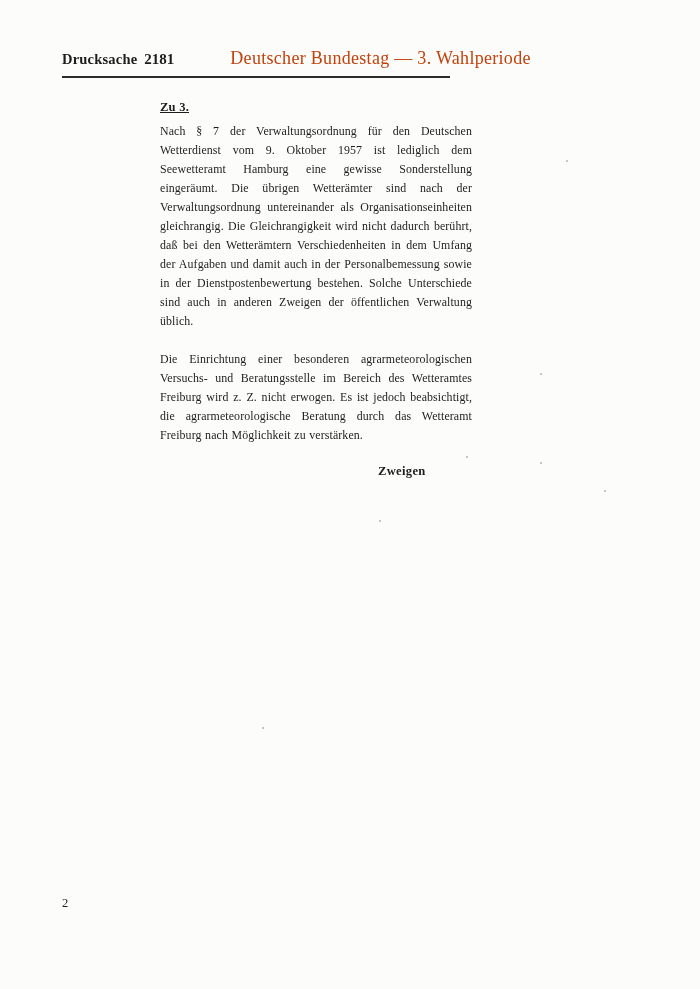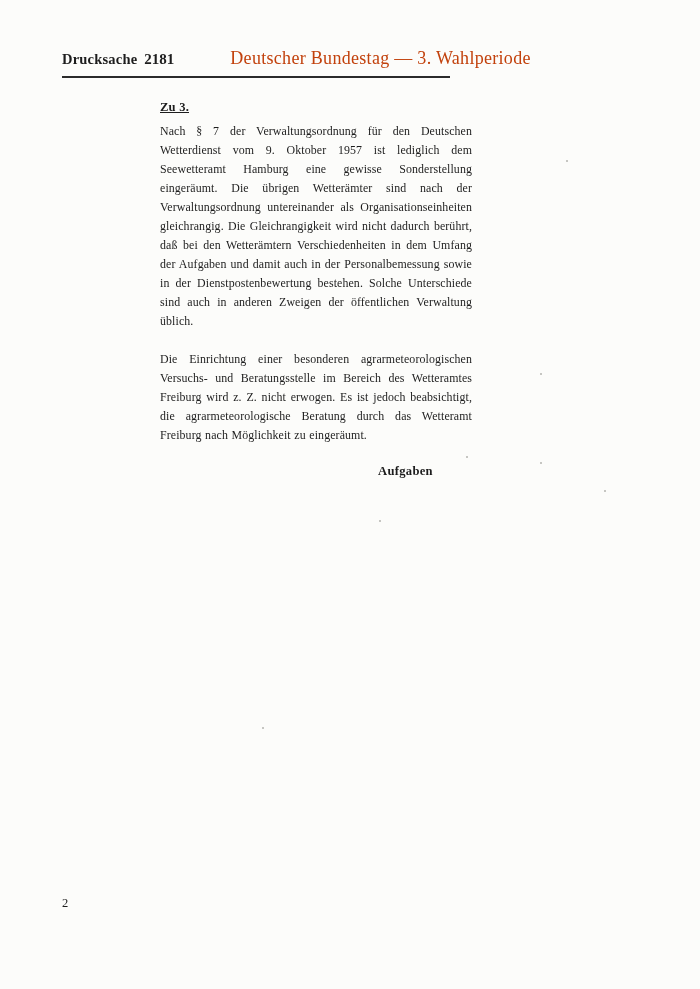--- a/index.html
+++ b/index.html
@@ -101,23 +101,23 @@
   <header class="header">
     <span class="doc-label">Drucksache</span>
     <span class="doc-number">2181</span>
     <span class="header-title">Deutscher Bundestag — 3. Wahlperiode</span>
   </header>
 
   <main class="content">
     <h2 class="section-heading">Zu 3.</h2>
     <p class="section-body">Nach § 7 der Verwaltungsordnung für den Deutschen Wetterdienst vom 9. Oktober 1957 ist lediglich dem Seewetteramt Hamburg eine gewisse Sonderstellung eingeräumt. Die übrigen Wetterämter sind nach der Verwaltungsordnung untereinander als Organisationseinheiten gleichrangig. Die Gleichrangigkeit wird nicht dadurch berührt, daß bei den Wetterämtern Verschiedenheiten in dem Umfang der Aufgaben und damit auch in der Personalbemessung sowie in der Dienstpostenbewertung bestehen. Solche Unterschiede sind auch in anderen Zweigen der öffentlichen Verwaltung üblich.</p>
 
-    <p class="section-body">Die Einrichtung einer besonderen agrarmeteorologischen Versuchs- und Beratungsstelle im Bereich des Wetteramtes Freiburg wird z. Z. nicht erwogen. Es ist jedoch beabsichtigt, die agrarmeteorologische Beratung durch das Wetteramt Freiburg nach Möglichkeit zu eingeräumt.</p>
+    <p class="section-body">Die Einrichtung einer besonderen agrarmeteorologischen Versuchs- und Beratungsstelle im Bereich des Wetteramtes Freiburg wird z. Z. nicht erwogen. Es ist jedoch beabsichtigt, die agrarmeteorologische Beratung durch das Wetteramt Freiburg nach Möglichkeit zu verstärken.</p>
 
-    <div class="signature">Aufgaben</div>
+    <div class="signature">Zweigen</div>
   </main>
 
   <div class="page-number">2</div>
 
   <div class="speck" style="left:566px; top:160px;"></div>
   <div class="speck" style="left:540px; top:373px;"></div>
   <div class="speck" style="left:466px; top:456px;"></div>
   <div class="speck" style="left:540px; top:462px;"></div>
   <div class="speck" style="left:604px; top:490px;"></div>
   <div class="speck" style="left:379px; top:520px;"></div>

